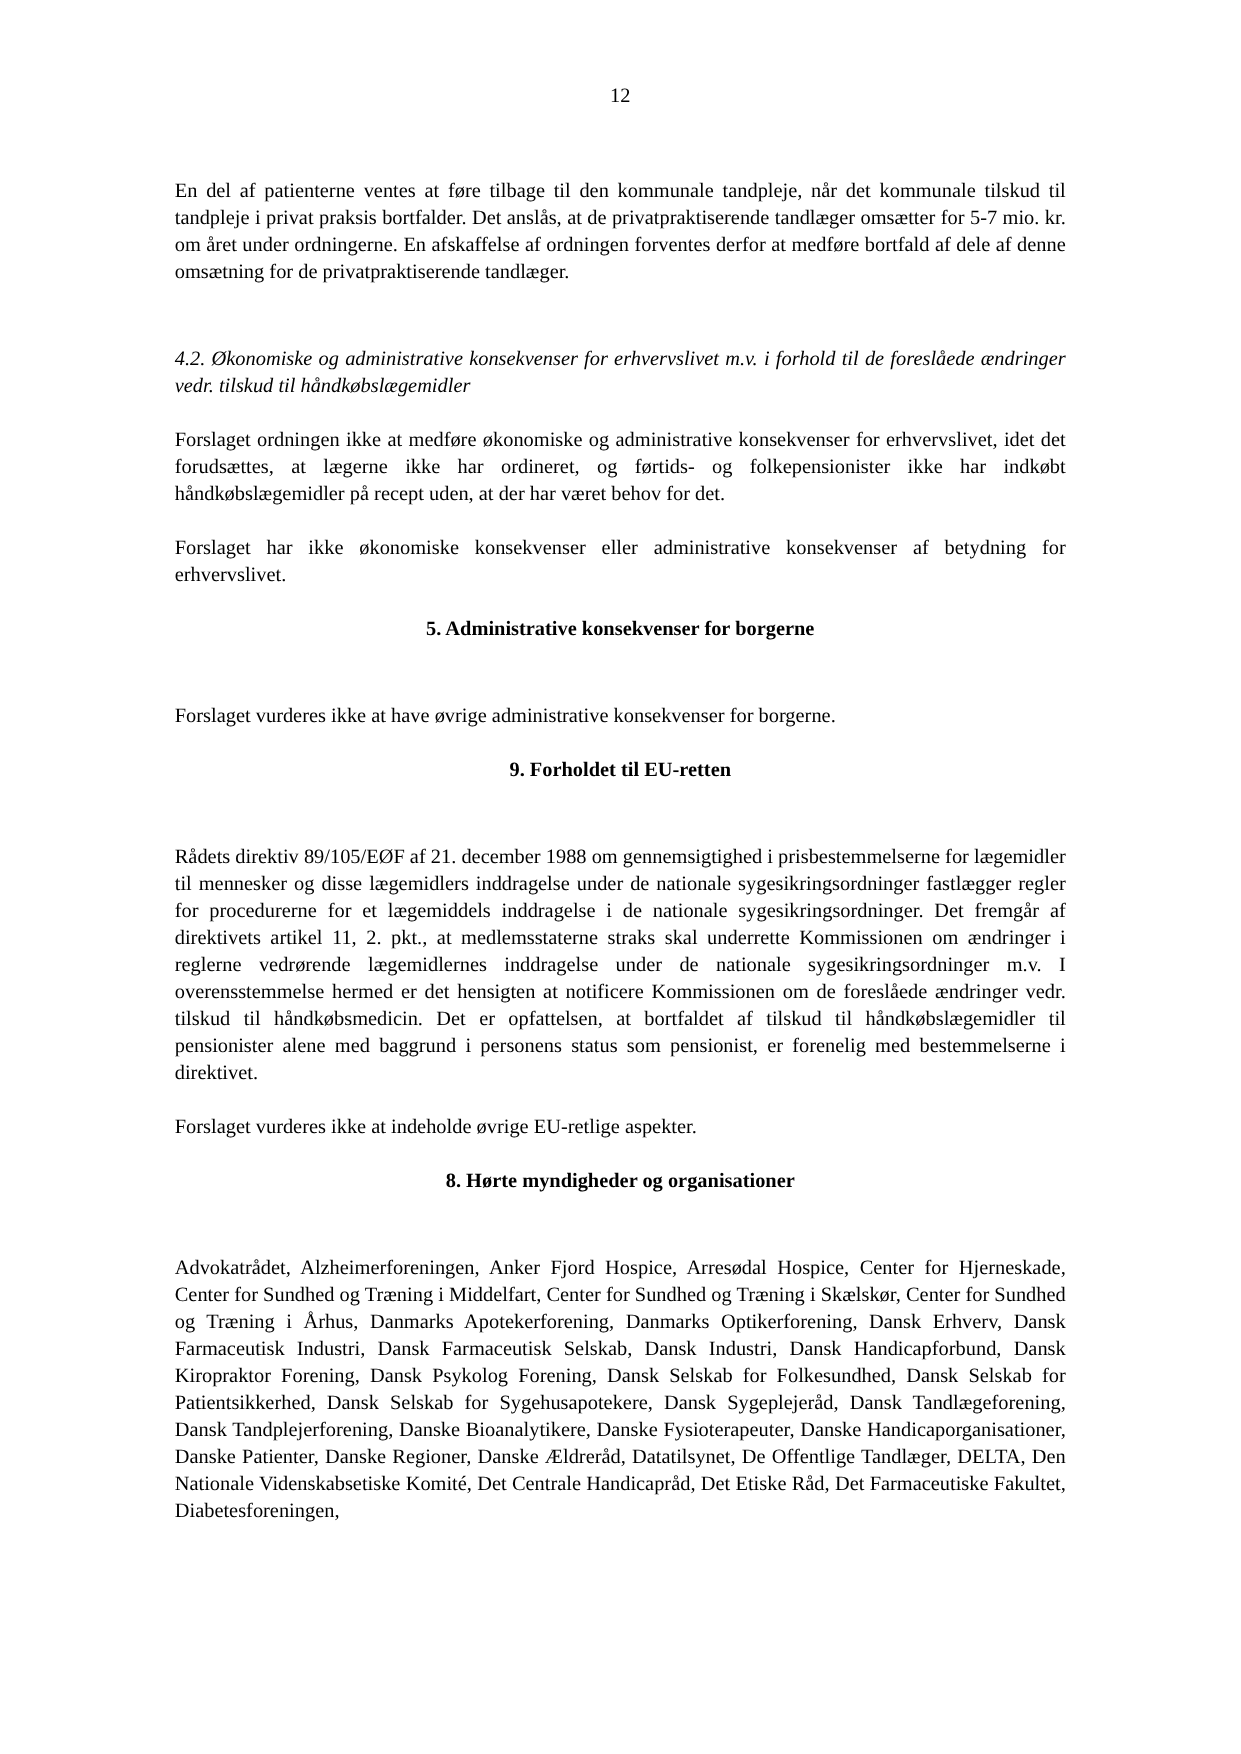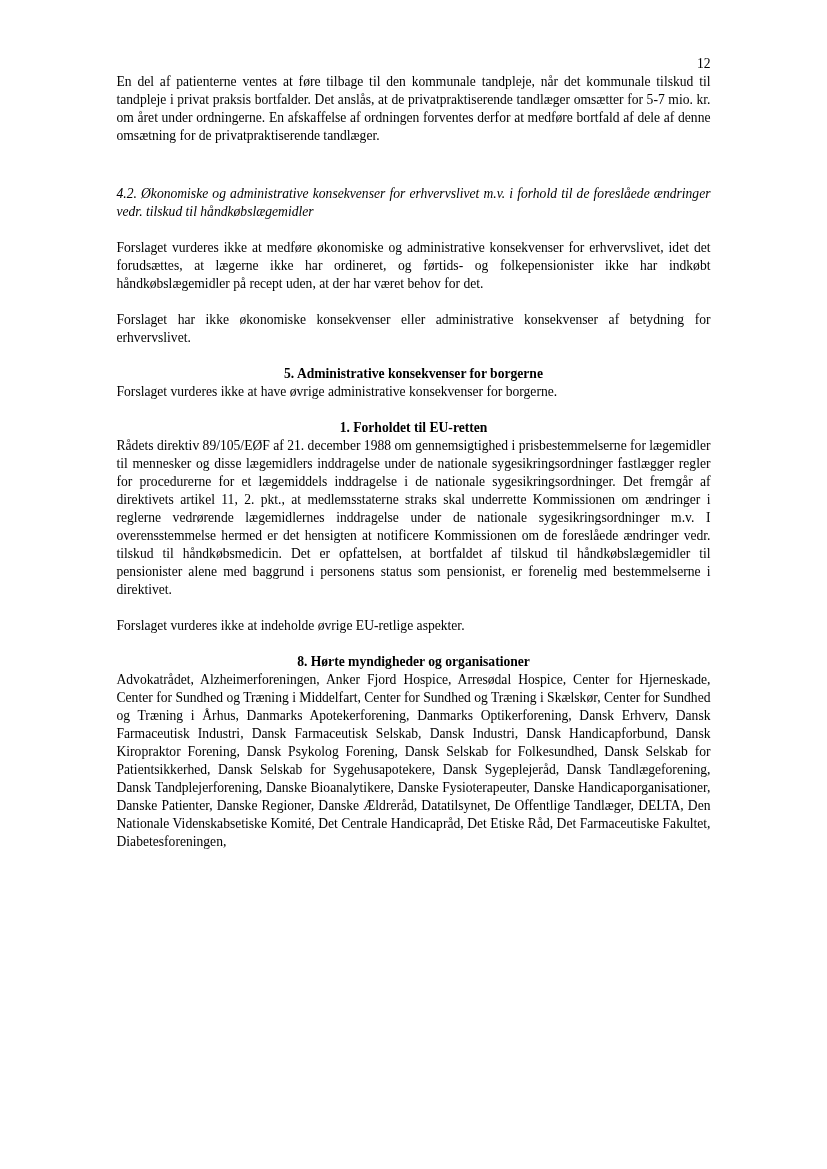--- a/index.html
+++ b/index.html
@@ -15,21 +15,22 @@
       position: relative;
       overflow: hidden;
       margin: 0 auto;
     }
     .content {
       width: 594px;
       margin: 0 auto;
       padding-top: 55px;
     }
     .page-number {
-      text-align: right;
+      text-align: center;
+      margin-bottom: 45px;
     }
     p.body {
       text-align: justify;
       margin-bottom: 18px;
     }
     p.body.last-just {
       text-align-last: justify;
     }
     .h-italic {
       font-style: italic;
@@ -41,50 +42,50 @@
       margin-top: 40px;
     }
     .h-bold {
       font-weight: bold;
       font-style: normal;
       font-size: inherit;
       line-height: inherit;
       text-align: center;
     }
     .section { margin-bottom: 18px; }
-    .section p.body { margin-bottom: 0; }
+    .section p.body { margin-bottom: 0; margin-top: 40px; }
   </style>
 </head>
 <body>
 
 <div class="page">
   <div class="content">
 
     <div class="page-number">12</div>
 
     <p class="body">En del af patienterne ventes at føre tilbage til den kommunale tandpleje, når det kommunale tilskud til tandpleje i privat praksis bortfalder. Det anslås, at de privatpraktiserende tandlæger omsætter for 5-7 mio. kr. om året under ordningerne. En afskaffelse af ordningen forventes derfor at medføre bortfald af dele af denne omsætning for de privatpraktiserende tandlæger.</p>
 
 
     <h2 class="h-italic">4.2. Økonomiske og administrative konsekvenser for erhvervslivet m.v. i forhold til de foreslåede ændringer vedr. tilskud til håndkøbslægemidler</h2>
 
-    <p class="body">Forslaget vurderes ikke at medføre økonomiske og administrative konsekvenser for erhvervslivet, idet det forudsættes, at lægerne ikke har ordineret, og førtids- og folkepensionister ikke har indkøbt håndkøbslægemidler på recept uden, at der har været behov for det.</p>
+    <p class="body">Forslaget ordningen ikke at medføre økonomiske og administrative konsekvenser for erhvervslivet, idet det forudsættes, at lægerne ikke har ordineret, og førtids- og folkepensionister ikke har indkøbt håndkøbslægemidler på recept uden, at der har været behov for det.</p>
 
 
     <p class="body">Forslaget har ikke økonomiske konsekvenser eller administrative konsekvenser af betydning for erhvervslivet.</p>
 
     <div class="section">
       <h2 class="h-bold">5. Administrative konsekvenser for borgerne</h2>
       <p class="body">Forslaget vurderes ikke at have øvrige administrative konsekvenser for borgerne.</p>
     </div>
 
     <div class="section">
     </div>
 
     <div class="section">
-      <h2 class="h-bold">1. Forholdet til EU-retten</h2>
+      <h2 class="h-bold">9. Forholdet til EU-retten</h2>
       <p class="body">Rådets direktiv 89/105/EØF af 21. december 1988 om gennemsigtighed i prisbestemmelserne for lægemidler til mennesker og disse lægemidlers inddragelse under de nationale sygesikringsordninger fastlægger regler for procedurerne for et lægemiddels inddragelse i de nationale sygesikringsordninger. Det fremgår af direktivets artikel 11, 2. pkt., at medlemsstaterne straks skal underrette Kommissionen om ændringer i reglerne vedrørende lægemidlernes inddragelse under de nationale sygesikringsordninger m.v. I overensstemmelse hermed er det hensigten at notificere Kommissionen om de foreslåede ændringer vedr. tilskud til håndkøbsmedicin. Det er opfattelsen, at bortfaldet af tilskud til håndkøbslægemidler til pensionister alene med baggrund i personens status som pensionist, er forenelig med bestemmelserne i direktivet.</p>
     </div>
 
     <p class="body">Forslaget vurderes ikke at indeholde øvrige EU-retlige aspekter.</p>
 
     <div class="section">
       <h2 class="h-bold">8. Hørte myndigheder og organisationer</h2>
       <p class="body last-just">Advokatrådet, Alzheimerforeningen, Anker Fjord Hospice, Arresødal Hospice, Center for Hjerneskade, Center for Sundhed og Træning i Middelfart, Center for Sundhed og Træning i Skælskør, Center for Sundhed og Træning i Århus, Danmarks Apotekerforening, Danmarks Optikerforening, Dansk Erhverv, Dansk Farmaceutisk Industri, Dansk Farmaceutisk Selskab, Dansk Industri, Dansk Handicapforbund, Dansk Kiropraktor Forening, Dansk Psykolog Forening, Dansk Selskab for Folkesundhed, Dansk Selskab for Patientsikkerhed, Dansk Selskab for Sygehusapotekere, Dansk Sygeplejeråd, Dansk Tandlægeforening, Dansk Tandplejerforening, Danske Bioanalytikere, Danske Fysioterapeuter, Danske Handicaporganisationer, Danske Patienter, Danske Regioner, Danske Ældreråd, Datatilsynet, De Offentlige Tandlæger, DELTA, Den Nationale Videnskabsetiske Komité, Det Centrale Handicapråd, Det Etiske Råd, Det Farmaceutiske Fakultet, Diabetesforeningen,</p>
     </div>
 

